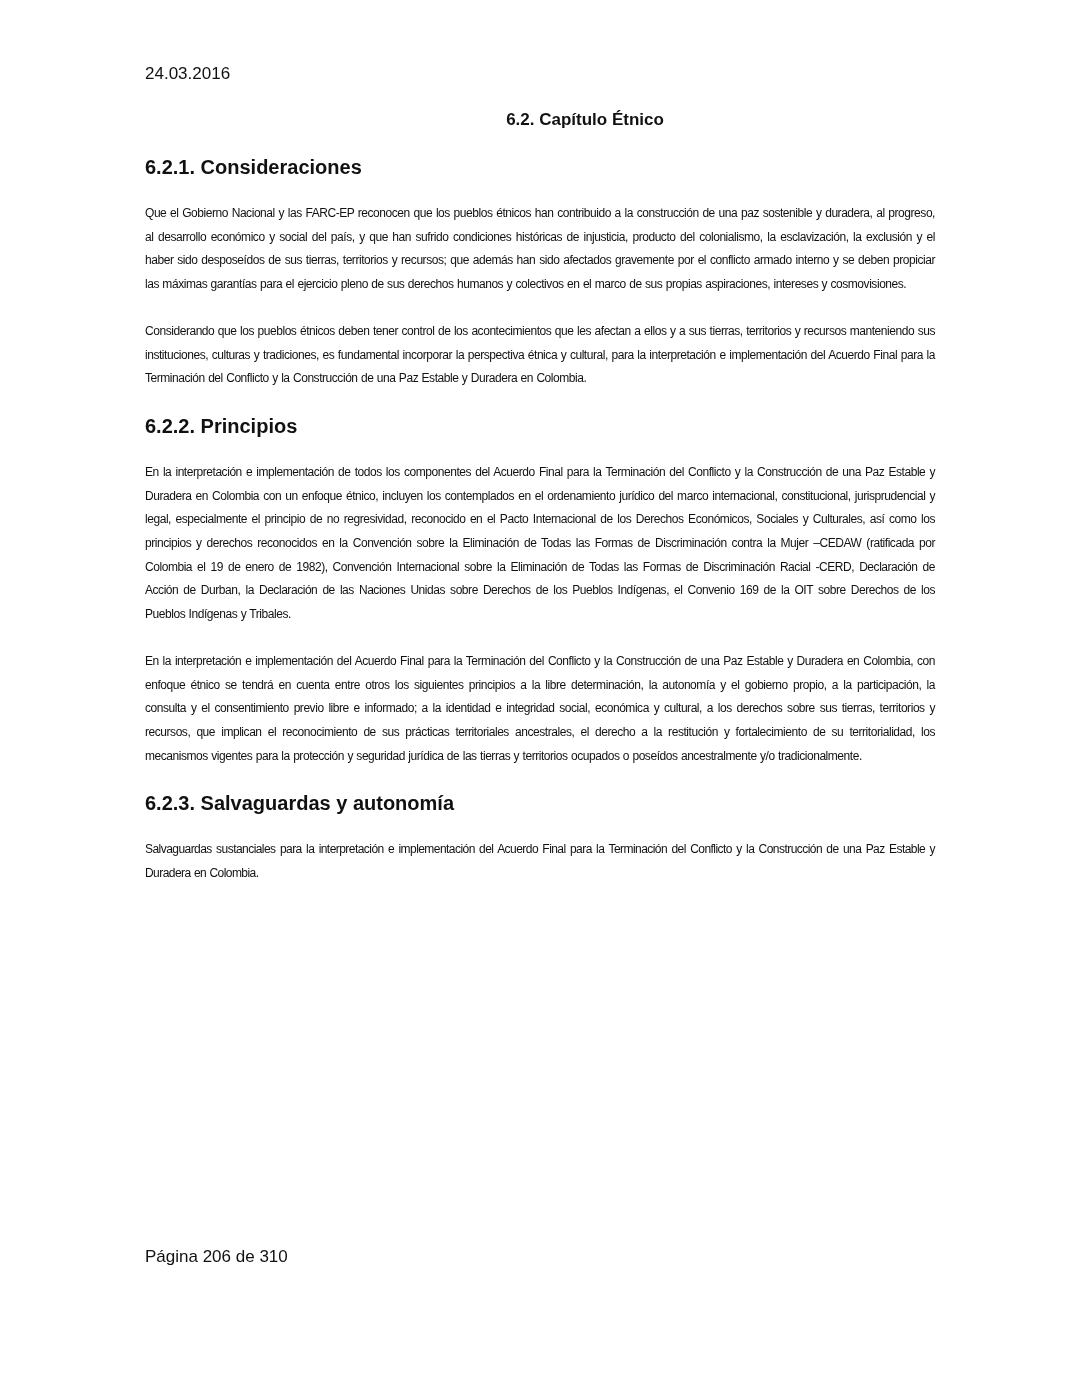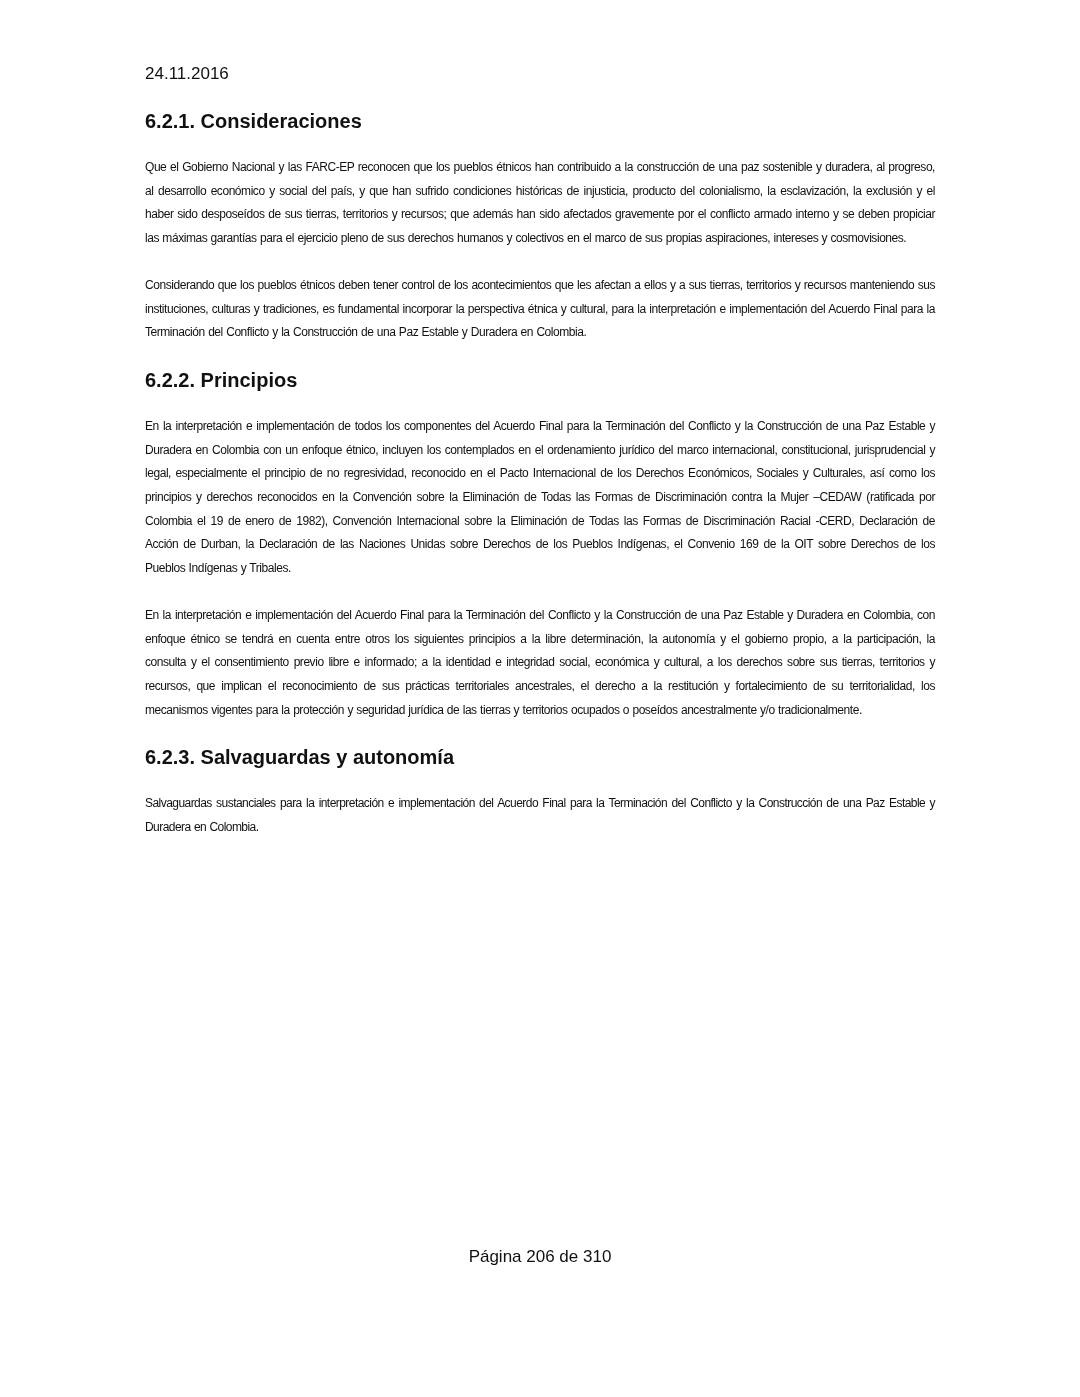--- a/index.html
+++ b/index.html
@@ -50,31 +50,32 @@
     }
     .para.bold {
       font-weight: normal;
       letter-spacing: -0.55px;
     }
     .footer {
       position: absolute;
       left: 145px;
       top: 1245px;
       width: 790px;
-      text-align: center;
+      text-align: left;
       font-size: 17px;
       line-height: 24px;
     }
   </style>
 </head>
 <body>
 
 <div class="page">
-  <p class="header-line">24.11.2016</p>
+  <p class="header-line">24.03.2016</p>
 
+  <h1 class="chapter-title">6.2. Capítulo Étnico</h1>
 
   <h2 class="section-heading">6.2.1. Consideraciones</h2>
   <p class="para">Que el Gobierno Nacional y las FARC-EP reconocen que los pueblos étnicos han contribuido a la construcción de una paz sostenible y duradera, al progreso, al desarrollo económico y social del país, y que han sufrido condiciones históricas de injusticia, producto del colonialismo, la esclavización, la exclusión y el haber sido desposeídos de sus tierras, territorios y recursos;  que además han sido afectados gravemente por el conflicto armado interno y se deben propiciar las máximas garantías para el ejercicio pleno de sus derechos humanos y colectivos  en el marco de sus propias aspiraciones, intereses y cosmovisiones.</p>
   <p class="para">Considerando que los pueblos étnicos deben tener control de los acontecimientos que les afectan a ellos y a sus tierras, territorios y recursos manteniendo sus instituciones, culturas y tradiciones, es fundamental  incorporar la perspectiva étnica y cultural, para la interpretación e implementación del Acuerdo Final para la Terminación del Conflicto y la Construcción de una Paz Estable y Duradera en Colombia.</p>
 
   <h2 class="section-heading">6.2.2. Principios</h2>
   <p class="para">En la interpretación e implementación de todos los componentes del Acuerdo Final para la Terminación del Conflicto y la Construcción de una Paz Estable y Duradera en Colombia con un enfoque étnico, incluyen los contemplados en el ordenamiento jurídico del marco internacional, constitucional, jurisprudencial y legal, especialmente el principio de no regresividad, reconocido en el Pacto Internacional de los Derechos Económicos, Sociales y Culturales, así como los principios y derechos reconocidos en la Convención sobre la Eliminación de Todas las Formas de Discriminación contra la Mujer –CEDAW (ratificada por Colombia el 19 de enero de 1982), Convención Internacional sobre la Eliminación de Todas las Formas de Discriminación Racial -CERD, Declaración de Acción de Durban, la Declaración de las Naciones Unidas sobre Derechos de los Pueblos Indígenas, el Convenio 169 de la OIT sobre Derechos de los Pueblos Indígenas y Tribales.</p>
   <p class="para">En la interpretación e implementación del Acuerdo Final para la Terminación del Conflicto y la Construcción de una Paz Estable y Duradera en Colombia, con enfoque étnico se tendrá en cuenta entre otros los siguientes principios a la libre determinación, la autonomía y el gobierno propio, a la participación,  la consulta y el consentimiento previo libre e informado; a la identidad e integridad social, económica y cultural, a los derechos sobre sus tierras, territorios y recursos, que implican el reconocimiento de sus prácticas territoriales ancestrales, el derecho a la restitución y fortalecimiento de su territorialidad, los mecanismos vigentes  para la protección y seguridad jurídica de las tierras y territorios ocupados o poseídos ancestralmente y/o tradicionalmente.</p>
 
   <h2 class="section-heading">6.2.3. Salvaguardas y autonomía</h2>

